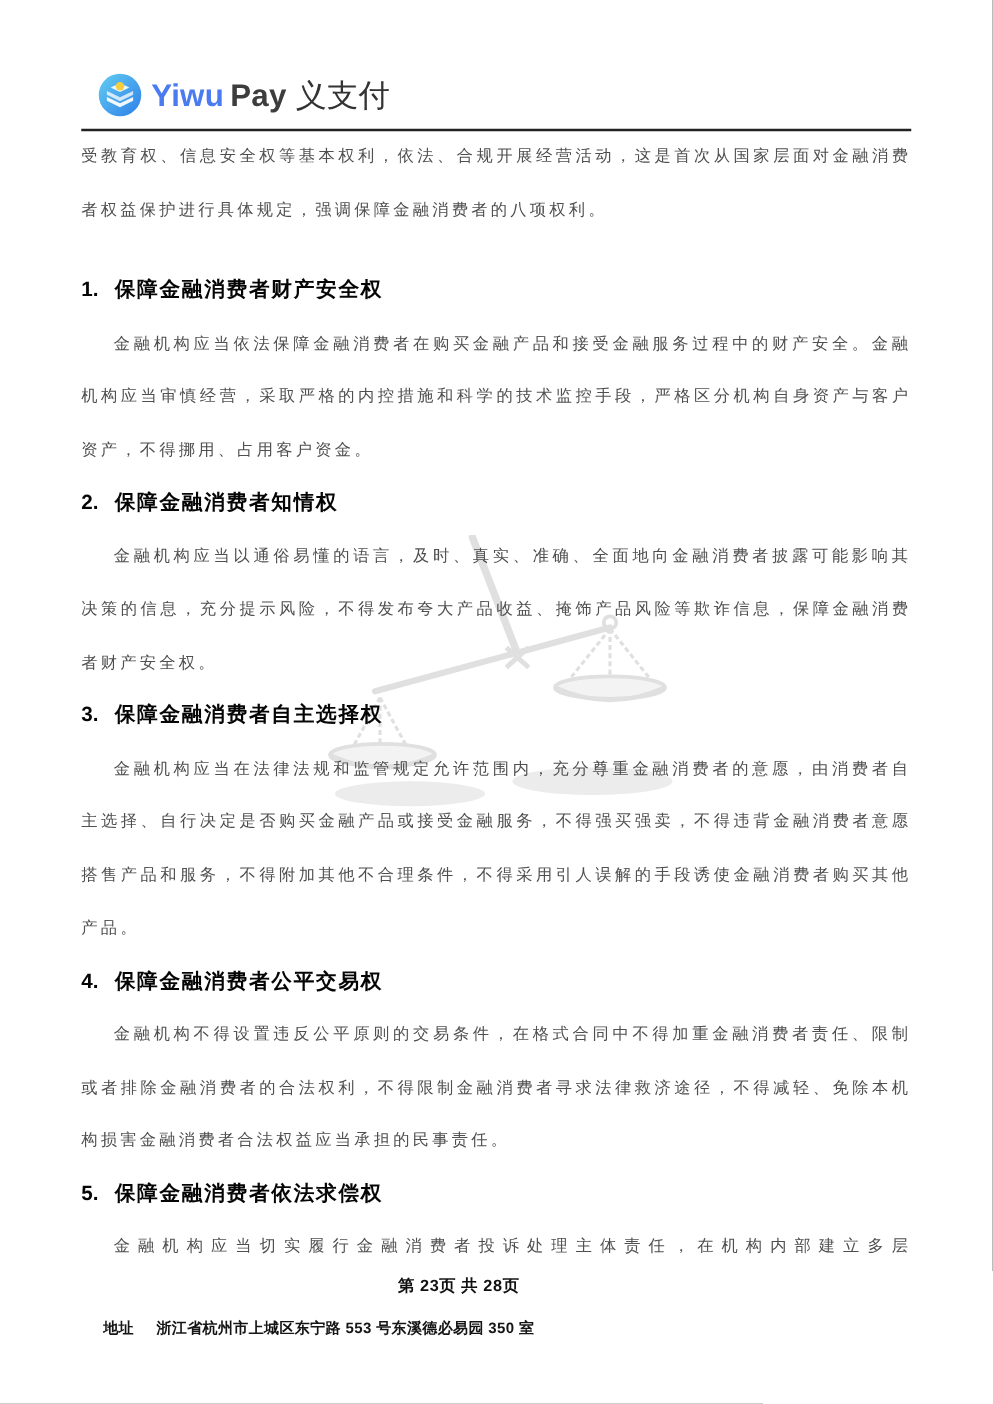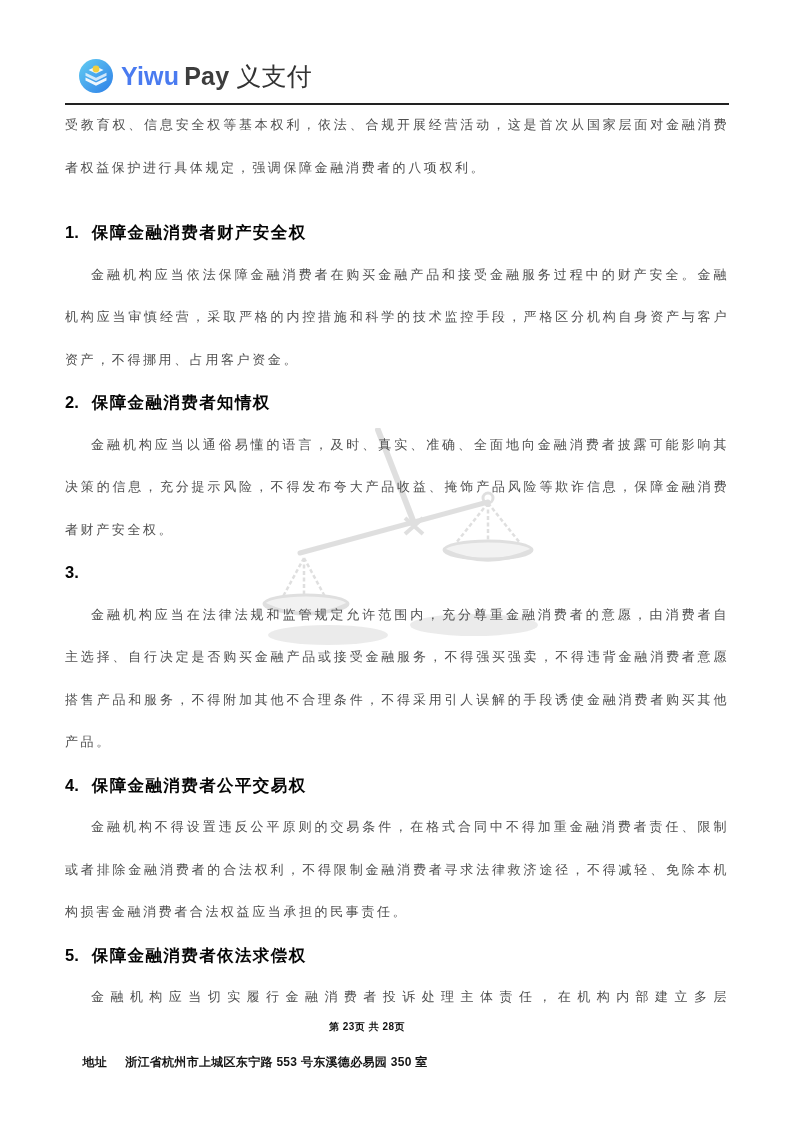--- a/index.html
+++ b/index.html
@@ -79,21 +79,21 @@
   .sec-heading .num { margin-right: 13px; letter-spacing: 0; }
   .sec-first { margin-top: 22px; }
   
   .page-num {
     position: absolute;
     top: 1020px;
     left: 0;
     width: 734px;
     text-align: center;
     font-family: "Liberation Sans", sans-serif;
-    font-size: 10px;
+    font-size: 13px;
     font-weight: 600;
     color: #111111;
     white-space: pre;
     letter-spacing: 0.5px;
   }
   .address-line {
     position: absolute;
     top: 1040px;
     left: 68px;
     font-family: "Liberation Sans", sans-serif;
@@ -162,20 +162,21 @@
     <p class="body-text indent">金融机构应当依法保障金融消费者在购买金融产品和接受金融服务过程中的财产安全。金融机构应当审慎经营，采取严格的内控措施和科学的技术监控手段，严格区分机构自身资产与客户资产，不得挪用、占用客户资金。</p>
 
     <h2 class="sec-heading">
       <span class="num">2.</span>
       <span>保障金融消费者知情权</span>
     </h2>
     <p class="body-text indent">金融机构应当以通俗易懂的语言，及时、真实、准确、全面地向金融消费者披露可能影响其决策的信息，充分提示风险，不得发布夸大产品收益、掩饰产品风险等欺诈信息，保障金融消费者财产安全权。</p>
 
     <h2 class="sec-heading">
       <span class="num">3.</span>
+      <span>保障金融消费者自主选择权</span>
     </h2>
     <p class="body-text indent">金融机构应当在法律法规和监管规定允许范围内，充分尊重金融消费者的意愿，由消费者自主选择、自行决定是否购买金融产品或接受金融服务，不得强买强卖，不得违背金融消费者意愿搭售产品和服务，不得附加其他不合理条件，不得采用引人误解的手段诱使金融消费者购买其他产品。</p>
 
     <h2 class="sec-heading">
       <span class="num">4.</span>
       <span>保障金融消费者公平交易权</span>
     </h2>
     <p class="body-text indent">金融机构不得设置违反公平原则的交易条件，在格式合同中不得加重金融消费者责任、限制或者排除金融消费者的合法权利，不得限制金融消费者寻求法律救济途径，不得减轻、免除本机构损害金融消费者合法权益应当承担的民事责任。</p>
 
     <h2 class="sec-heading">

